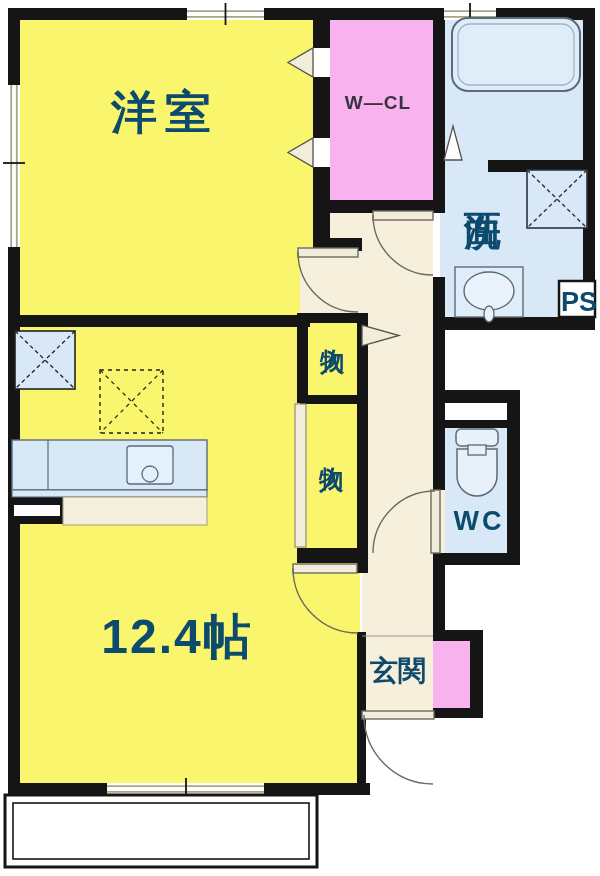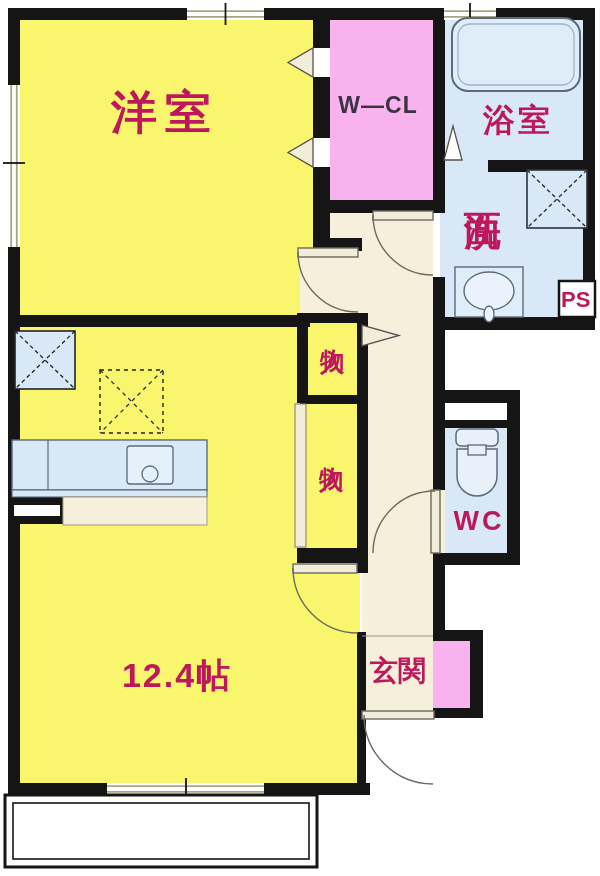--- a/index.html
+++ b/index.html
@@ -1,19 +1,19 @@
 <!DOCTYPE html>
 <html><head>
 <meta charset="utf-8">
 <style>
   html,body{margin:0;padding:0;background:#fff;}
   #stage{position:relative;width:600px;height:876px;background:#fff;overflow:hidden;
          font-family:"Liberation Sans","DejaVu Sans",sans-serif;}
   #plan-svg{position:absolute;left:0;top:0;}
-  .lbl{position:absolute;color:#be185d;text-align:center;line-height:1.05;
+  .lbl{position:absolute;color:#0c4a6e;text-align:center;line-height:1.05;
        font-family:"Liberation Sans","DejaVu Sans",sans-serif;font-weight:bold;}
   .vert{writing-mode:vertical-rl;text-orientation:upright;text-align:left;}
 </style>
 </head>
 <body>
 
 <div id="stage">
 
 <svg id="plan-svg" width="600" height="876" viewBox="0 0 600 876">
 
@@ -170,30 +170,29 @@
   <g>
     <rect x="5" y="795" width="312" height="72" fill="#fff" stroke="#151515" stroke-width="3"></rect>
     <rect x="13" y="803" width="296" height="56" fill="none" stroke="#151515" stroke-width="1.6"></rect>
   </g>
 
   <rect x="559" y="281" width="36" height="36" fill="#fff" stroke="#151515" stroke-width="2.5"></rect>
 </svg>
 
   <div class="lbl" style="left:55px;top:88px;width:220px;font-size:46px;letter-spacing:8px;">洋室</div>
 
-  <div class="lbl" style="left:320px;top:93px;width:116px;font-size:23px;letter-spacing:1px;color:#3A3340;">W—CL</div>
+  <div class="lbl" style="left:320px;top:93px;width:116px;font-size:19px;letter-spacing:1px;color:#3A3340;">W—CL</div>
 
-  <div class="lbl" style="left:448px;top:104px;width:140px;font-size:32px;letter-spacing:3px;">浴室</div>
 
   <div class="lbl vert" style="left:462px;top:183px;font-size:37px;">洗面</div>
 
-  <div class="lbl" style="left:561px;top:288px;width:29px;font-size:22px;">PS</div>
+  <div class="lbl" style="left:561px;top:288px;width:29px;font-size:27px;">PS</div>
 
   <div class="lbl vert" style="left:320px;top:330px;font-size:24px;">物入</div>
   <div class="lbl vert" style="left:319px;top:448px;font-size:24px;">物入</div>
 
   <div class="lbl" style="left:441px;top:507px;width:76px;font-size:27px;letter-spacing:3px;">WC</div>
 
-  <div class="lbl" style="left:36px;top:612px;width:282px;font-size:34px;letter-spacing:2px;margin-top:46px;">12.4帖</div>
+  <div class="lbl" style="left:36px;top:612px;width:282px;font-size:48px;letter-spacing:2px;">12.4帖</div>
 
   <div class="lbl" style="left:361px;top:656px;width:74px;font-size:28px;">玄関</div>
 
 </div>
 
 </body></html>

